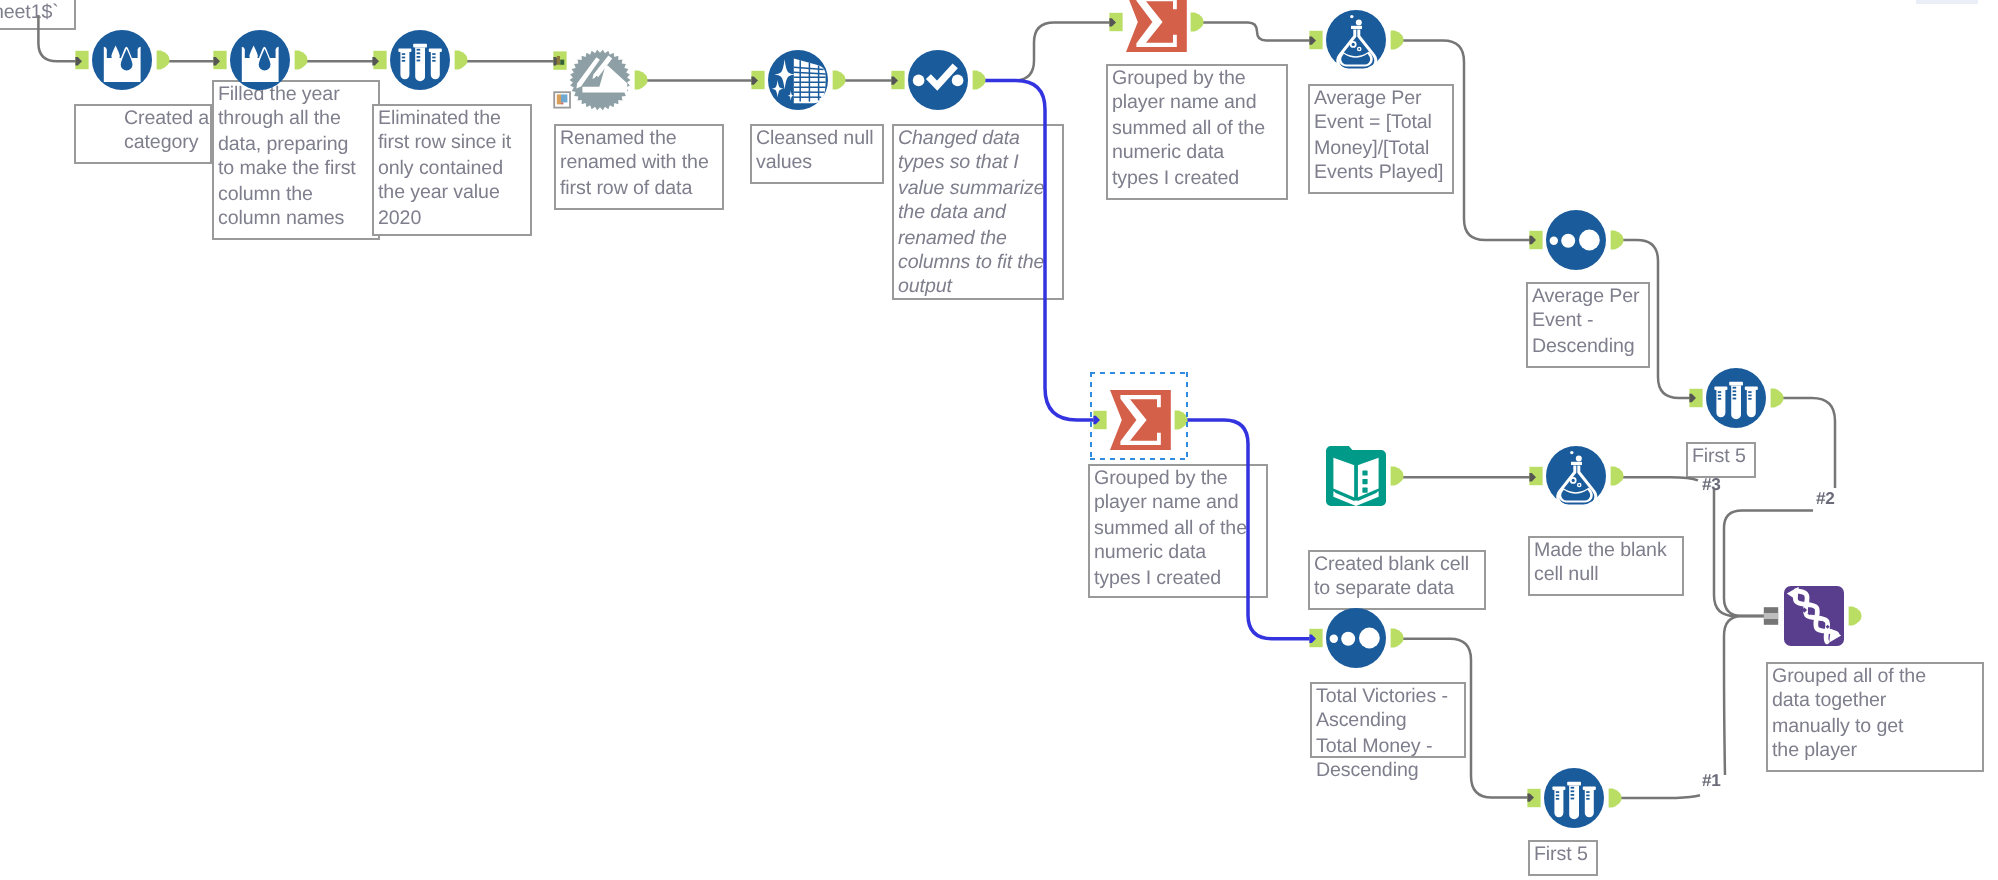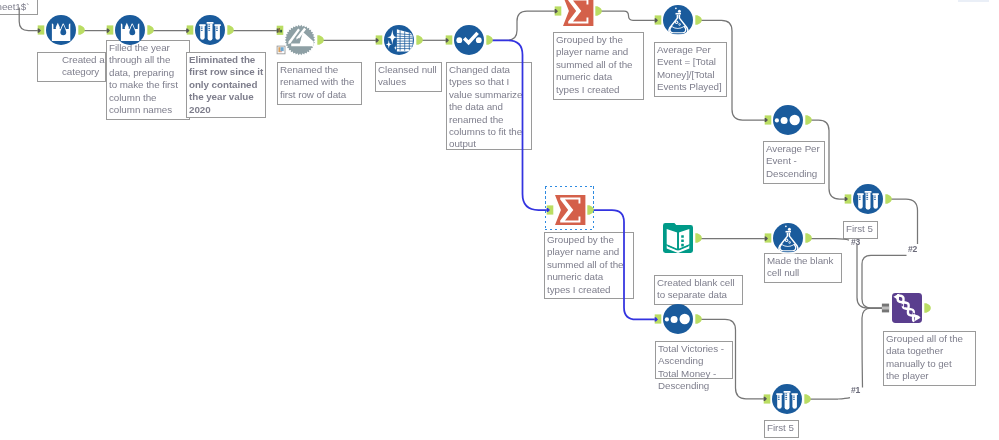--- a/index.html
+++ b/index.html
@@ -43,37 +43,37 @@
         <div class="anno-line">category</div>
       </div>
       <div class="anno" style="left: 106px; top: 40px; width: 84px; height: 80px;">
         <div class="anno-line">Filled the year</div>
         <div class="anno-line">through all the</div>
         <div class="anno-line">data, preparing</div>
         <div class="anno-line">to make the first</div>
         <div class="anno-line">column the</div>
         <div class="anno-line">column names</div>
       </div>
-      <div class="anno" style="left: 186px; top: 52px; width: 80px; height: 66px; font-weight: bold;">
+      <div class="anno" style="left: 186px; top: 52px; width: 80px; height: 66px;">
         <div class="anno-line">Eliminated the</div>
         <div class="anno-line">first row since it</div>
         <div class="anno-line">only contained</div>
         <div class="anno-line">the year value</div>
         <div class="anno-line">2020</div>
       </div>
       <div class="anno" style="left: 277px; top: 62px; width: 85px; height: 43px;">
         <div class="anno-line">Renamed the</div>
         <div class="anno-line">renamed with the</div>
         <div class="anno-line">first row of data</div>
       </div>
       <div class="anno" style="left: 375px; top: 62px; width: 67px; height: 30px;">
         <div class="anno-line">Cleansed null</div>
         <div class="anno-line">values</div>
       </div>
-      <div class="anno" style="left: 446px; top: 62px; width: 86px; height: 88px;">
+      <div class="anno" style="left: 446px; top: 62px; width: 86px; height: 88px; font-style: italic;">
         <div class="anno-line">Changed data</div>
         <div class="anno-line">types so that I</div>
         <div class="anno-line">value summarize</div>
         <div class="anno-line">the data and</div>
         <div class="anno-line">renamed the</div>
         <div class="anno-line">columns to fit the</div>
         <div class="anno-line">output</div>
       </div>
       <div class="anno" style="left: 553px; top: 32px; width: 91px; height: 68px;">
         <div class="anno-line">Grouped by the</div>
@@ -100,31 +100,31 @@
         <div class="anno-line">Grouped by the</div>
         <div class="anno-line">player name and</div>
         <div class="anno-line">summed all of the</div>
         <div class="anno-line">numeric data</div>
         <div class="anno-line">types I created</div>
       </div>
       <div class="anno" style="left: 654px; top: 261px; width: 89px; height: 30px; margin-top: 14px;">
         <div class="anno-line">Created blank cell</div>
         <div class="anno-line">to separate data</div>
       </div>
-      <div class="anno" style="left: 764px; top: 253px; width: 78px; height: 30px;">
+      <div class="anno" style="left: 764px; top: 268px; width: 78px; height: 30px;">
         <div class="anno-line">Made the blank</div>
         <div class="anno-line">cell null</div>
       </div>
       <div class="anno" style="left: 655px; top: 341px; width: 78px; height: 38px;">
         <div class="anno-line">Total Victories  -</div>
         <div class="anno-line">Ascending</div>
         <div class="anno-line">Total Money -</div>
         <div class="anno-line">Descending</div>
       </div>
-      <div class="anno" style="left: 883px; top: 331px; width: 93px; height: 55px;">
+      <div class="anno" style="left: 883px; top: 331px; width: 109px; height: 55px;">
         <div class="anno-line">Grouped all of the</div>
         <div class="anno-line">data together</div>
         <div class="anno-line">manually to get</div>
         <div class="anno-line">the player</div>
       </div>
       <div class="anno" style="left: 764px; top: 420px; width: 35px; height: 18px;">
         <div class="anno-line">First 5</div>
       </div>
     </div>
 

